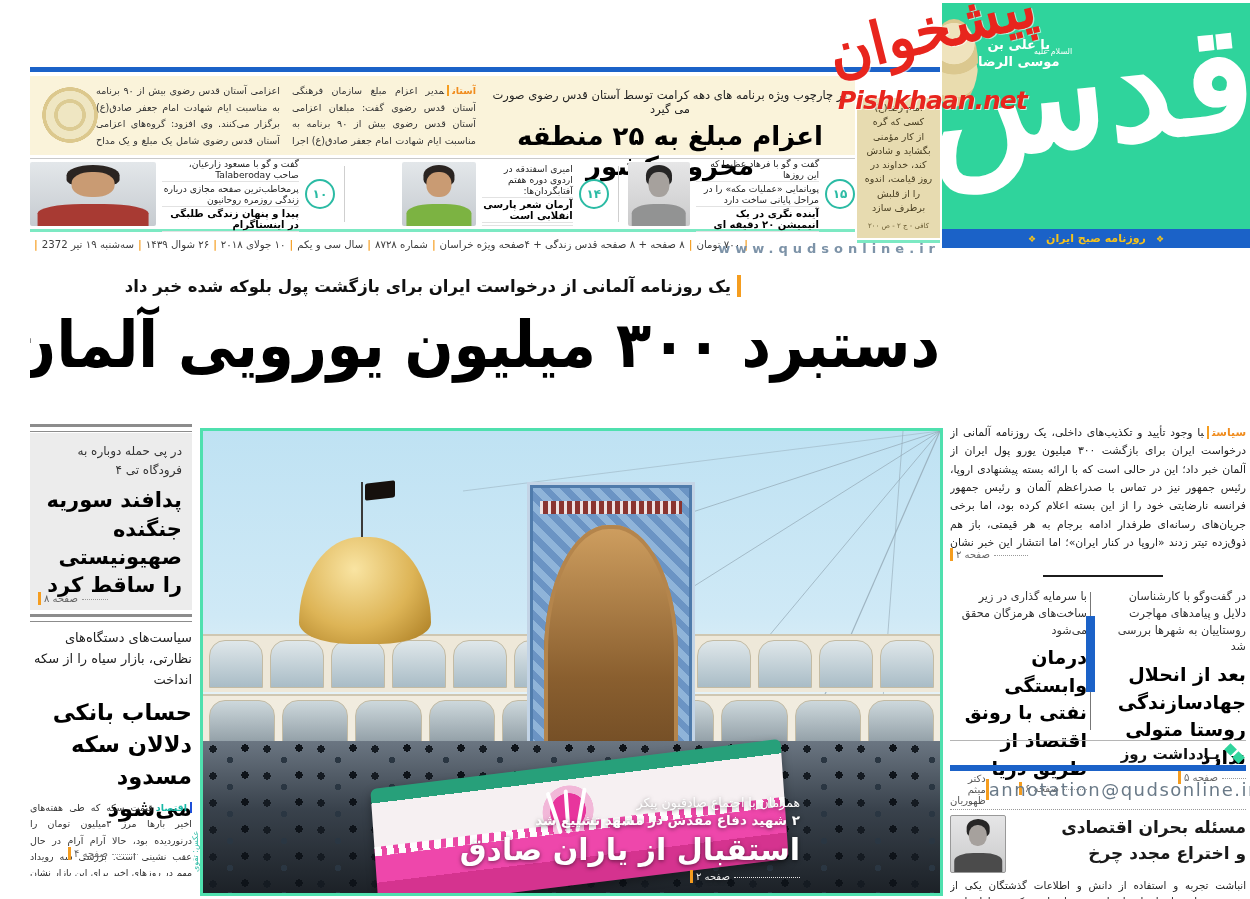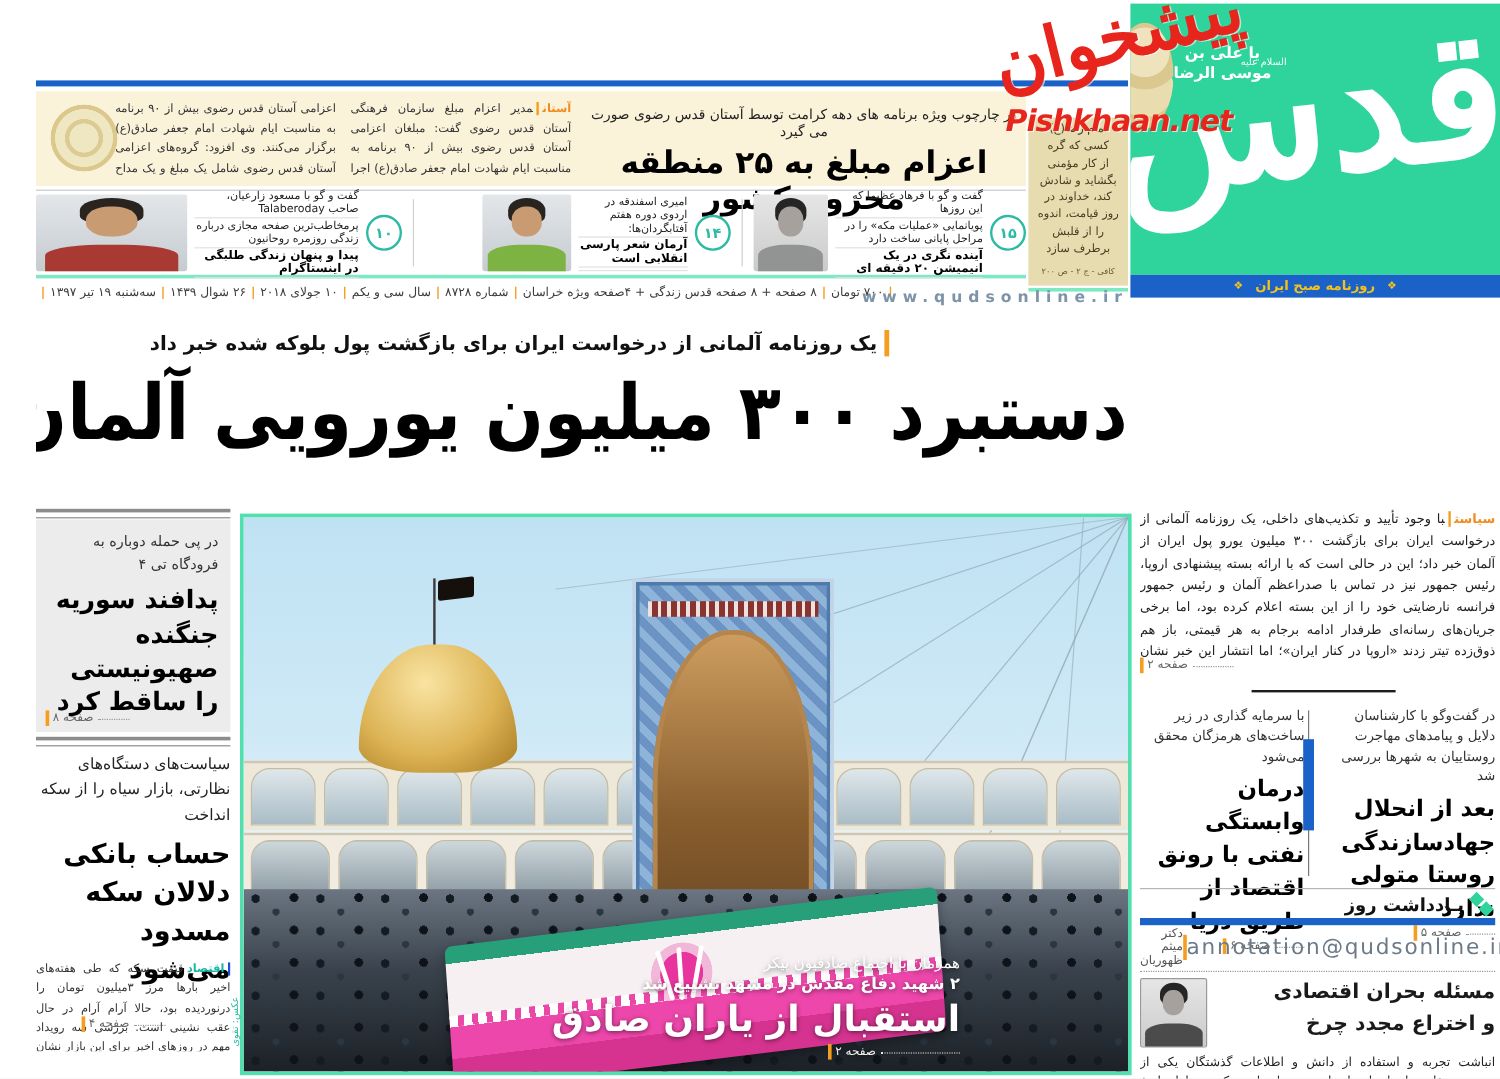--- a/index.html
+++ b/index.html
@@ -291,21 +291,21 @@
         <div class="k">گفت و گو با فرهاد عظیما که این روزها</div>
         <div class="k">پویانمایی «عملیات مکه» را در مراحل پایانی ساخت دارد</div>
         <div class="h">آینده نگری در یک انیمیشن ۲۰ دقیقه ای</div>
       </div>
       <div class="badge">۱۵</div>
     </div>
   </div>
 
   <div class="abs datebar">
     <span class="sep">|</span>
-      <span class="it">سه‌شنبه ۱۹ تیر ۱۳۹۷</span>
+      <span class="it">سه‌شنبه ۱۹ تیر 2372</span>
     <span class="sep">|</span>
       <span class="it">۲۶ شوال ۱۴۳۹</span>
     <span class="sep">|</span>
       <span class="it">۱۰ جولای ۲۰۱۸</span>
     <span class="sep">|</span>
       <span class="it">سال سی و یکم</span>
     <span class="sep">|</span>
       <span class="it">شماره ۸۷۲۸</span>
     <span class="sep">|</span>
       <span class="it">۸ صفحه + ۸ صفحه قدس زندگی + ۴صفحه ویژه خراسان</span>

